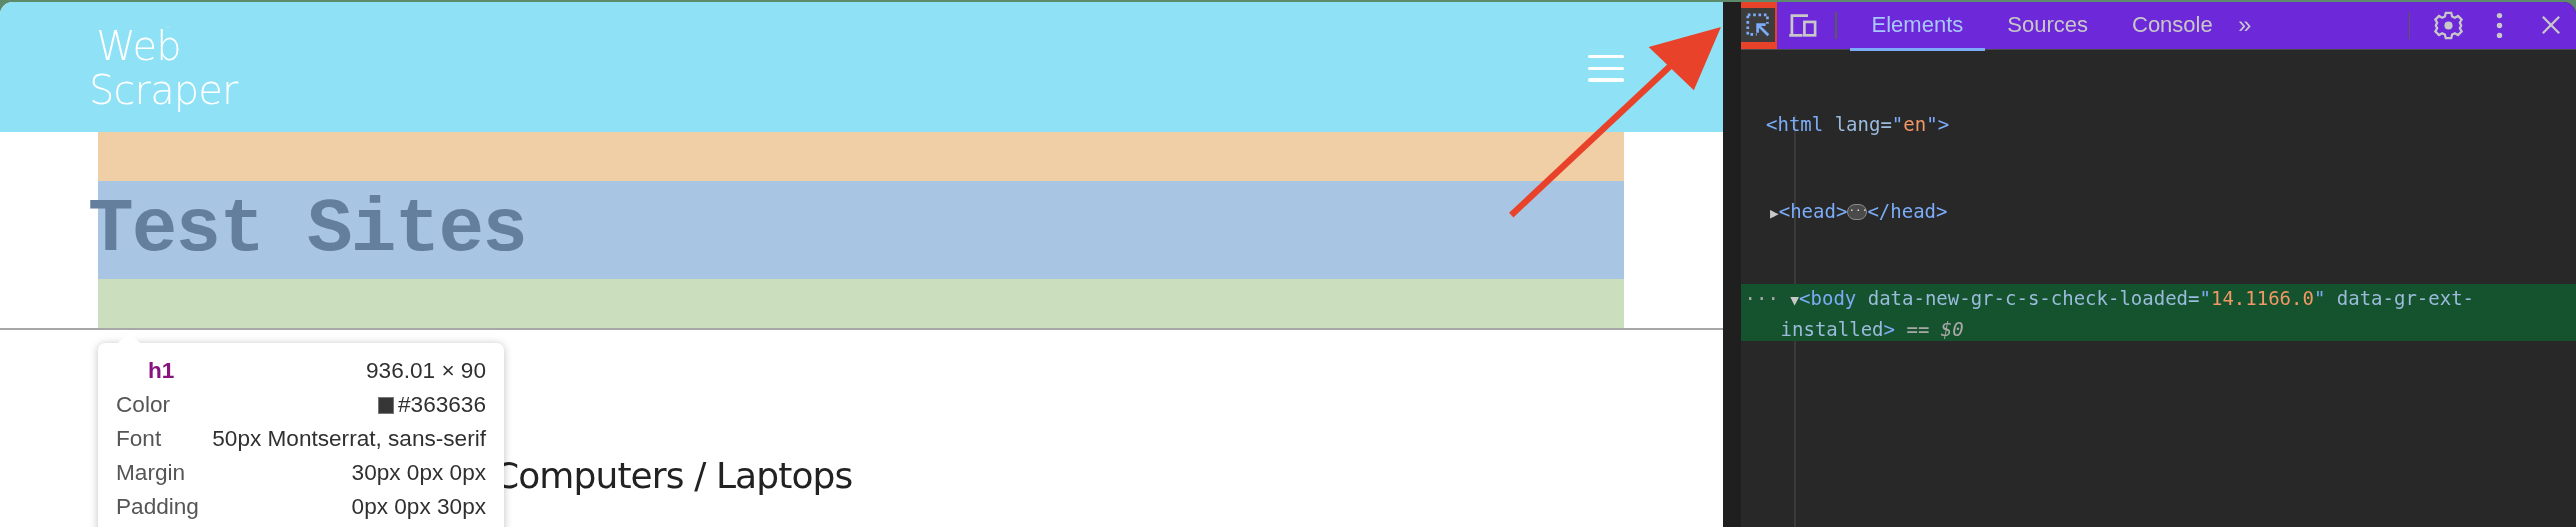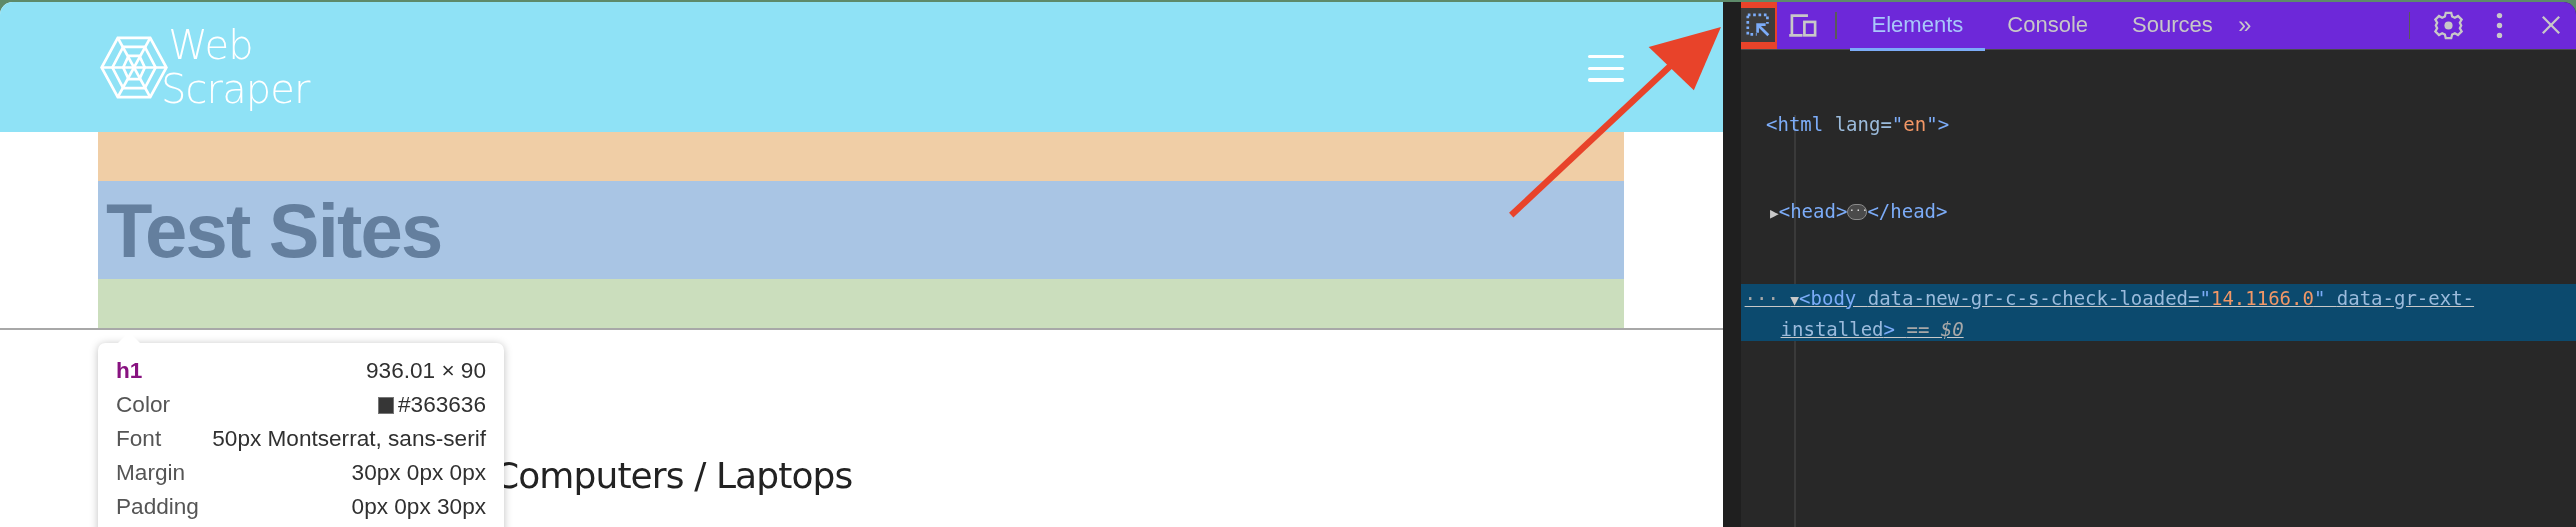--- a/index.html
+++ b/index.html
@@ -2,41 +2,41 @@
 <html style="font-size:14.5px"><head>
 <meta charset="utf-8">
 <style>
   * { box-sizing: border-box; margin: 0; padding: 0; }
   html, body { width: 2576px; height: 527px; overflow: hidden; background: #5d8a6a; }
   body { position: relative; font-family: "Liberation Sans", sans-serif; }
 
   
   .viewport { position: absolute; left: 0; top: 1.8px; width: 1723px; height: 525px; background: #ffffff; overflow: hidden; border-top-left-radius: 12.7px; }
   .site-header { position: absolute; left: 0; top: 0; width: 1723px; height: 130px; background: #8fe2f6; }
-  .logo { position: absolute; left: 98px; top: 24.5px; height: 82px; display: flex; align-items: center; }
+  .logo { position: absolute; left: 98px; top: 24.5px; height: 82px; display: flex; align-items: center; flex-direction: column; }
   .logo svg { width: 72px; height: 67px; }
   .logo-text { color: #ffffff; font-family: "DejaVu Sans", sans-serif; font-weight: 300; font-size: 40px; line-height: 36px; margin-left: -1.8px; letter-spacing: -0.9px; }
   .logo-text div:nth-child(2) { margin-left: -7.2px; margin-top: 8px; }
   .hamburger { position: absolute; left: 1588px; top: 53px; width: 36px; height: 27px; display: flex; flex-direction: column; justify-content: space-between; cursor: pointer; }
   .hamburger span { display: block; height: 3.6px; background: #fff; border-radius: 1.8px; }
 
   .hero-margin { position: absolute; left: 98px; top: 130px; width: 1526px; height: 50px; background: #f0cea6; }
   .hero-content { position: absolute; left: 98px; top: 179px; width: 1526px; height: 98px; background: #a9c5e4; }
   .hero-padding { position: absolute; left: 98px; top: 277px; width: 1526px; height: 49px; background: #cbdebd; }
-  .hero-title { position: absolute; left: 106px; top: 185px; font-family: Liberation Sans, sans-serif; font-weight: 900; font-size: 76px; line-height: 87px; color: #647f9e; letter-spacing: -1.8px; }
+  .hero-title { position: absolute; left: 88px; top: 185px; font-family: Liberation Mono, monospace; font-weight: 900; font-size: 76px; line-height: 87px; color: #647f9e; letter-spacing: -1.8px; }
   .hero-rule { position: absolute; left: 0; top: 326px; width: 1723px; height: 1.8px; background: #a8a8a8; }
 
   .section-title { position: absolute; left: 494px; top: 453px; font-family: "DejaVu Sans", sans-serif; font-size: 36px; color: #222; letter-spacing: -0.9px; }
 
   
   .tooltip { position: absolute; left: 98px; top: 341px; width: 406px; height: 217px; background: #fff; border-radius: 7.2px; box-shadow: 0 1.8px 9px rgba(0,0,0,0.25); padding: 11px 18px; font-family: "Liberation Sans", sans-serif; font-size: 22.6px; color: #303030; }
   .tooltip:before { content: ""; position: absolute; left: 20px; top: -11px; border-left: 11px solid transparent; border-right: 11px solid transparent; border-bottom: 11px solid #fff; }
   .tt-row { display: flex; justify-content: space-between; align-items: center; height: 34px; }
   .tt-row .lbl { color: #555; }
-  .tt-tag { color: #881280; font-weight: bold; }
+  .tt-tag { color: #881280; font-weight: bold; margin-left: 32px; }
   .swatch { display: inline-block; width: 16.3px; height: 16.3px; background: #363636; border: 0.9px solid #777; margin-right: 3.6px; vertical-align: -1.8px; }
 
   
   .annotation { position: absolute; left: 1504px; top: 27px; width: 226px; height: 199px; pointer-events: none; }
 
   
   .separator { position: absolute; left: 1723px; top: 1.8px; width: 18px; height: 525px; background: #1f1f1f; }
 
   
   .devtools { position: absolute; left: 1741px; top: 1.8px; width: 835px; height: 525px; background: #282828; border-top-right-radius: 12.7px; overflow: hidden; font-family: "DejaVu Sans Mono", monospace; }
@@ -48,21 +48,21 @@
   .dt-divider { width: 1.8px; height: 27px; background: #5a5a5a; margin: 0 12.7px; }
   .dt-tab { font-family: "Liberation Sans", sans-serif; font-size: 22px; color: #c8c8c8; padding: 0 22px; height: 48px; display: flex; align-items: center; cursor: pointer; position: relative; }
   .dt-tab.active { color: #a8c7fa; }
   .dt-tab.active:after { content: ""; position: absolute; left: 0; right: 0; bottom: -1.8px; height: 3.6px; background: #7cacf8; }
   .dt-more { font-family: "Liberation Sans", sans-serif; font-size: 23.5px; color: #c8c8c8; margin-left: 3.6px; cursor: pointer; }
   .dt-right { margin-left: auto; display: flex; align-items: center; }
   .dt-right .dt-btn { width: 51px; }
 
   .dom-tree { position: absolute; left: 0; top: 50px; width: 835px; font-size: 19px; line-height: 29px; color: #c8c8c8; white-space: pre; }
   .dom-line { position: relative; height: 29px; padding-left: 0; cursor: pointer; }
-  .dom-line.selected { background: #0c4a6e; text-decoration: underline; }
+  .dom-line.selected { background: #14532d; }
   .tag { color: #7cacf8; }
   .attr { color: #9bbbdc; }
   .val { color: #f29766; text-align: center; }
   .cmt { color: #a8a8a8; }
   .dim { color: #a8a8a8; font-style: italic; }
   .tri { color: #c8c8c8; font-size: 14.5px; }
   .ell { display: inline-block; width: 20px; height: 16.3px; border: 1.4px solid #8a8a8a; border-radius: 8.2px; font-size: 11px; line-height: 11px; text-align: center; vertical-align: middle; color: #ddd; background: #4a4a4a; }
   .guide { position: absolute; left: 53px; top: 113px; width: 1.8px; height: 417px; background: #3a3a3a; }
 </style>
 </head>
@@ -144,22 +144,22 @@
     </div>
     <div class="dt-btn device-btn">
       <svg width="31" height="25" viewBox="0 0 34 28" fill="none" stroke="#c8c8c8" stroke-width="3">
         <polyline points="4,24 4,3 22,3"></polyline>
         <line x1="1" y1="25" x2="16" y2="25"></line>
         <rect x="18" y="10" width="12" height="15"></rect>
       </svg>
     </div>
     <div class="dt-divider"></div>
     <div class="dt-tab active">Elements</div>
+    <div class="dt-tab">Sources</div>
     <div class="dt-tab">Console</div>
-    <div class="dt-tab">Sources</div>
     <div class="dt-more">»</div>
     <div class="dt-right">
       <div class="dt-divider"></div>
       <div class="dt-btn">
         <svg width="29" height="29" viewBox="0 0 32 32">
           <path d="M13 2h6l1 4 3 1.5 3.5-2 4 4-2 3.5L30 16l-1.5 3 2 3.5-4 4-3.5-2L20 26l-1 4h-6l-1-4-3-1.5-3.5 2-4-4 2-3.5L2 16l1.5-3-2-3.5 4-4 3.5 2L12 6z" fill="none" stroke="#c8c8c8" stroke-width="2.5"></path>
           <circle cx="16" cy="16" r="4.5" fill="#c8c8c8"></circle>
         </svg>
       </div>
       <div class="dt-btn">

